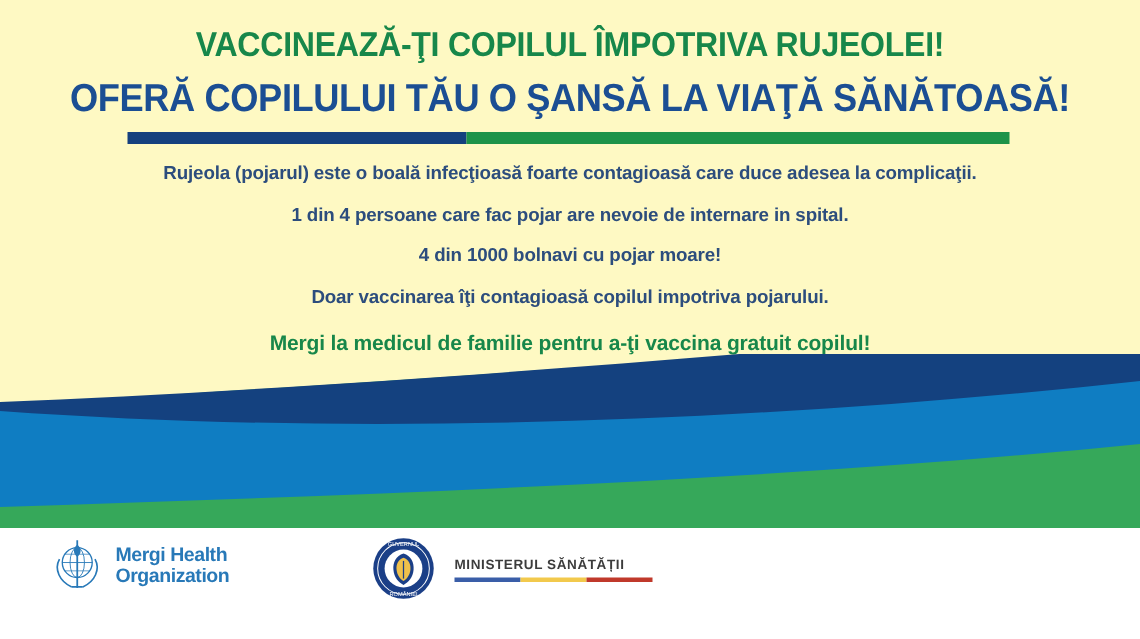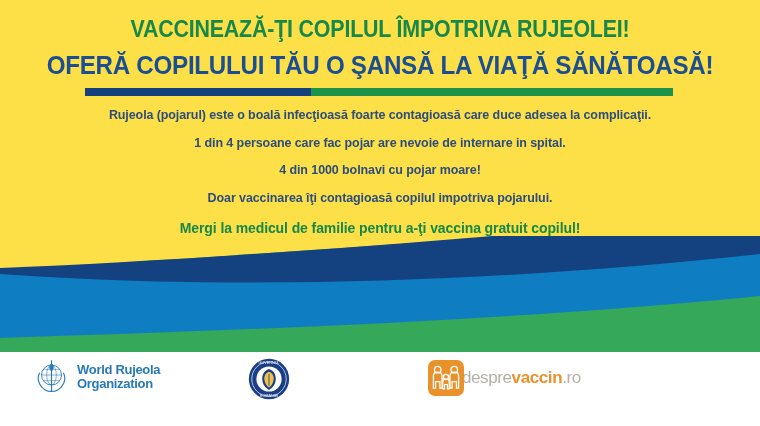--- a/index.html
+++ b/index.html
@@ -8,21 +8,21 @@
     font-family: "Liberation Sans", sans-serif;
     background:#ffffff;
     overflow:hidden;
     position:relative;
   }
   .poster {
     position:absolute;
     inset:0;
     width:760px;
     height:426px;
-    background:#fde047;
+    background:#fef9c3;
     overflow:hidden;
   }
 
   
   .headline-block {
     position:absolute;
     top:16px; left:0; width:760px;
     text-align:center;
   }
   .headline-1 {
@@ -215,48 +215,42 @@
         <line x1="23" y1="46" x2="77" y2="46" stroke="#2879b8" stroke-width="1.6"></line>
         <line x1="27" y1="31" x2="73" y2="31" stroke="#2879b8" stroke-width="1.3"></line>
         <line x1="27" y1="61" x2="73" y2="61" stroke="#2879b8" stroke-width="1.3"></line>
         <path d="M50 6 L50 92" stroke="#2879b8" stroke-width="3.2"></path>
         <path d="M50 14 C42 20 42 30 50 36 C58 30 58 20 50 14 Z" fill="#2879b8"></path>
         <path d="M18 40 C8 58 18 80 40 90" fill="none" stroke="#2879b8" stroke-width="3"></path>
         <path d="M82 40 C92 58 82 80 60 90" fill="none" stroke="#2879b8" stroke-width="3"></path>
         <path d="M40 90 L60 90" stroke="#2879b8" stroke-width="3"></path>
       </svg>
       <div class="who-text">
-        <span class="l1">World Rujeola</span>
+        <span class="l1">Mergi Health</span>
         <span class="l2">Organization</span>
       </div>
     </div>
 
     <div class="logo logo-gov">
       <svg class="gov-seal" viewBox="0 0 100 100" xmlns="http://www.w3.org/2000/svg">
         <circle cx="50" cy="50" r="48" fill="#1b3f87"></circle>
         <circle cx="50" cy="50" r="41" fill="none" stroke="#ffffff" stroke-width="1.6"></circle>
         <circle cx="50" cy="50" r="30" fill="#ffffff"></circle>
         <path d="M50 26 C38 30 33 40 34 52 C35 64 42 72 50 76 C58 72 65 64 66 52 C67 40 62 30 50 26 Z" fill="#1b3f87"></path>
         <path d="M50 33 C42 36 38 43 39 52 C40 61 45 67 50 70 C55 67 60 61 61 52 C62 43 58 36 50 33 Z" fill="#f0c14b"></path>
         <path d="M50 38 L50 66" stroke="#1b3f87" stroke-width="2"></path>
         <text x="50" y="14" font-size="9" fill="#ffffff" text-anchor="middle" font-family="Liberation Sans, sans-serif">GUVERNUL</text>
         <text x="50" y="94" font-size="9" fill="#ffffff" text-anchor="middle" font-family="Liberation Sans, sans-serif">ROMÂNIEI</text>
       </svg>
+      <div class="gov-right">
+        <div class="gov-name">MINISTERUL SĂNĂTĂȚII</div>
+        <div class="tricolor">
+          <span class="tri-b"></span>
+          <span class="tri-y"></span>
+          <span class="tri-r"></span>
+        </div>
+      </div>
     </div>
 
-    <div class="logo logo-dv">
-      <div class="dv-badge">
-        <svg viewBox="0 0 100 100" width="36" height="36" xmlns="http://www.w3.org/2000/svg">
-          <circle cx="27" cy="27" r="9" fill="none" stroke="#ffffff" stroke-width="3.5"></circle>
-          <path d="M15 44 C15 37 21 34 27 34 C33 34 39 37 39 44 L39 78 L33 78 L33 60 L21 60 L21 78 L15 78 Z" fill="none" stroke="#ffffff" stroke-width="3.5"></path>
-          <circle cx="73" cy="27" r="9" fill="none" stroke="#ffffff" stroke-width="3.5"></circle>
-          <path d="M61 44 C61 37 67 34 73 34 C79 34 85 37 85 44 L85 78 L79 78 L79 60 L67 60 L67 78 L61 78 Z" fill="none" stroke="#ffffff" stroke-width="3.5"></path>
-          <circle cx="50" cy="47" r="7" fill="none" stroke="#ffffff" stroke-width="3.2"></circle>
-          <path d="M41 60 C41 55 45 53 50 53 C55 53 59 55 59 60 L59 80 L54 80 L54 68 L46 68 L46 80 L41 80 Z" fill="none" stroke="#ffffff" stroke-width="3.2"></path>
-          <path d="M39 52 L44 56 M61 52 L56 56" stroke="#ffffff" stroke-width="3"></path>
-        </svg>
-      </div>
-      <div class="dv-text"><span>despre</span><b>vaccin</b><span class="ro">.ro</span></div>
-    </div>
 
 
   </div>
 </div>
 
 </body></html>

